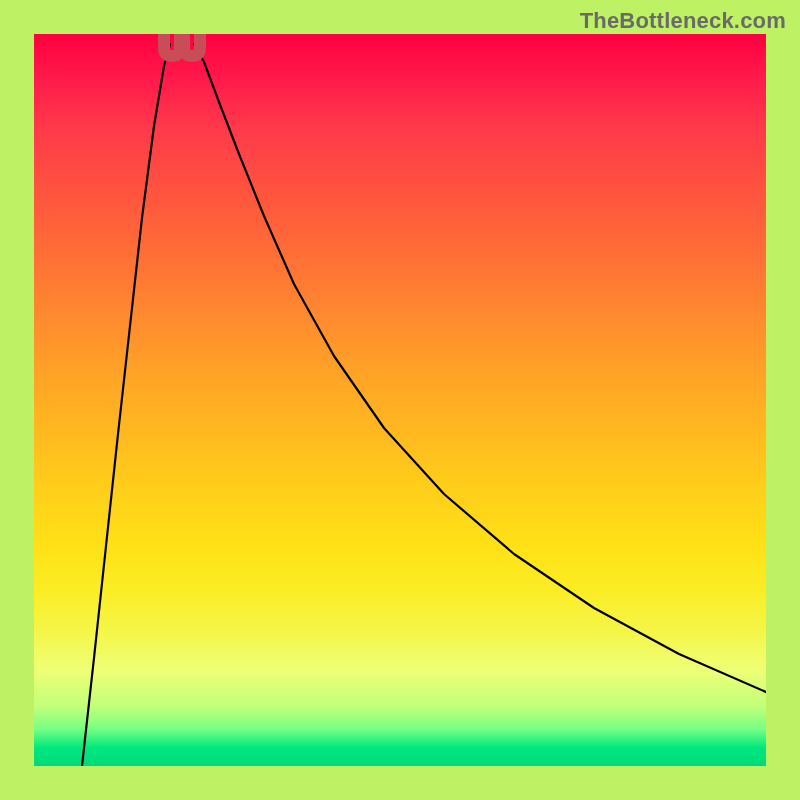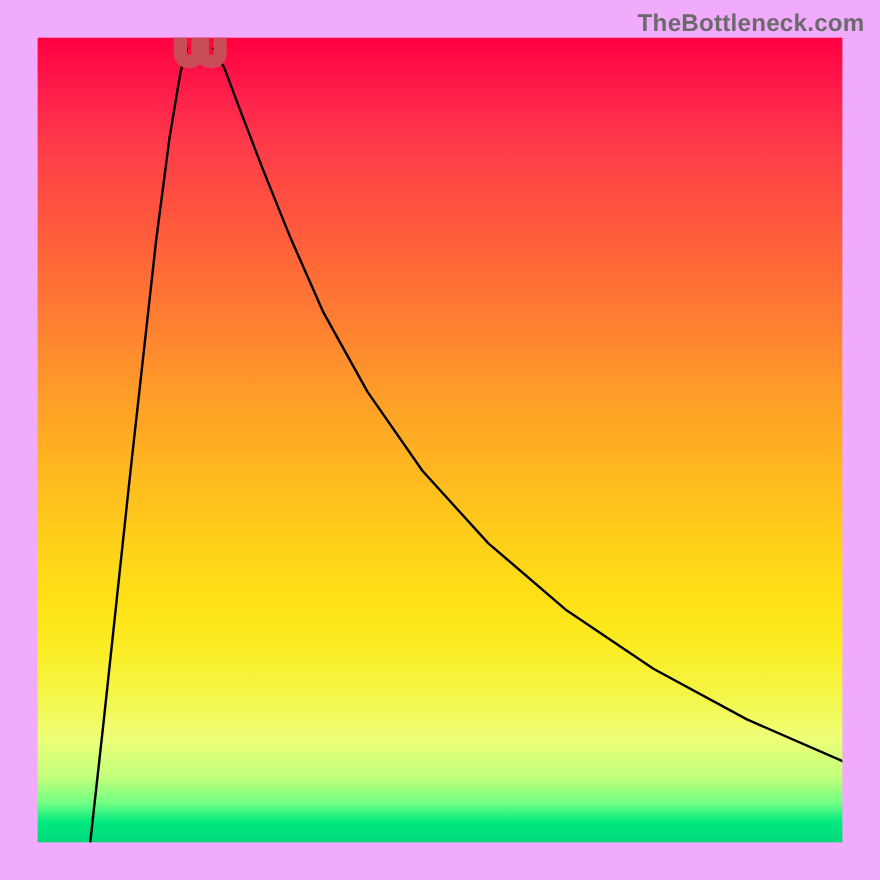--- a/index.html
+++ b/index.html
@@ -1,21 +1,21 @@
 <!DOCTYPE html>
 <html><head>
 <meta charset="utf-8">
 <style>
   * { margin: 0; padding: 0; box-sizing: border-box; }
   html, body { width: 800px; height: 800px; overflow: hidden; background: #fff; }
   .frame {
     position: relative;
     width: 800px;
     height: 800px;
-    background: #f0abfc;
+    background: #bef264;
   }
   .plot-area {
     position: absolute;
     left: 34px;
     top: 34px;
     width: 732px;
     height: 732px;
     overflow: hidden;
   }
   .gradient {

